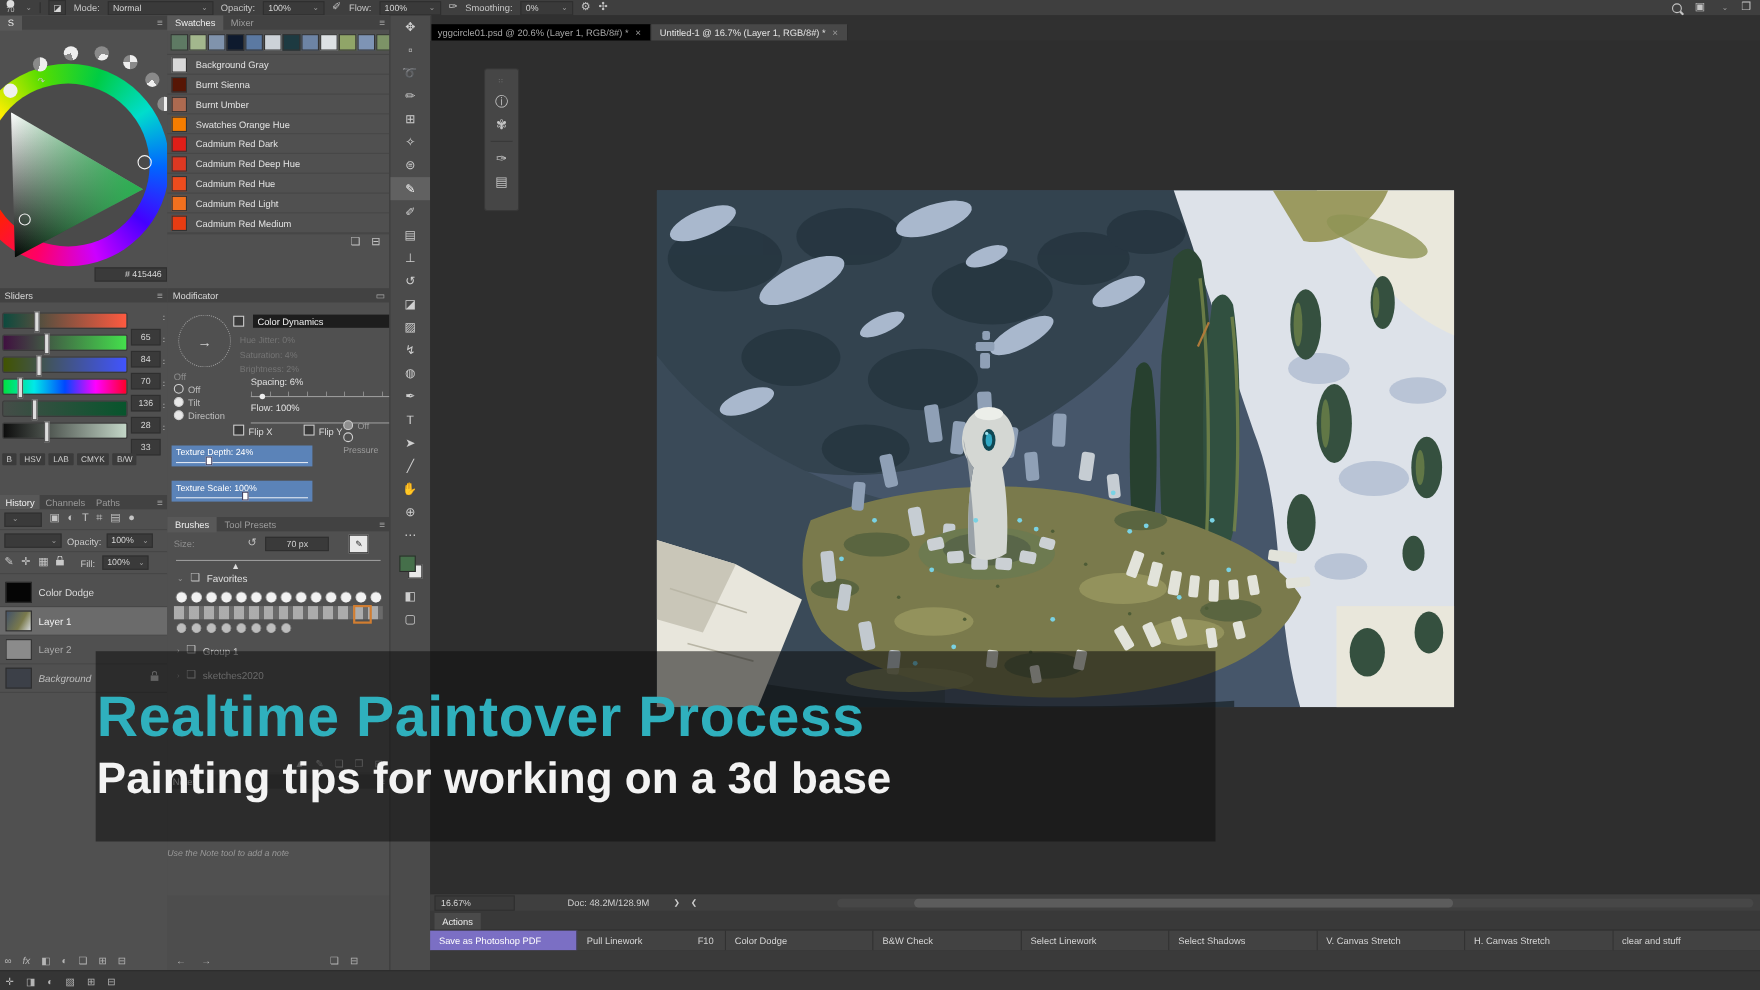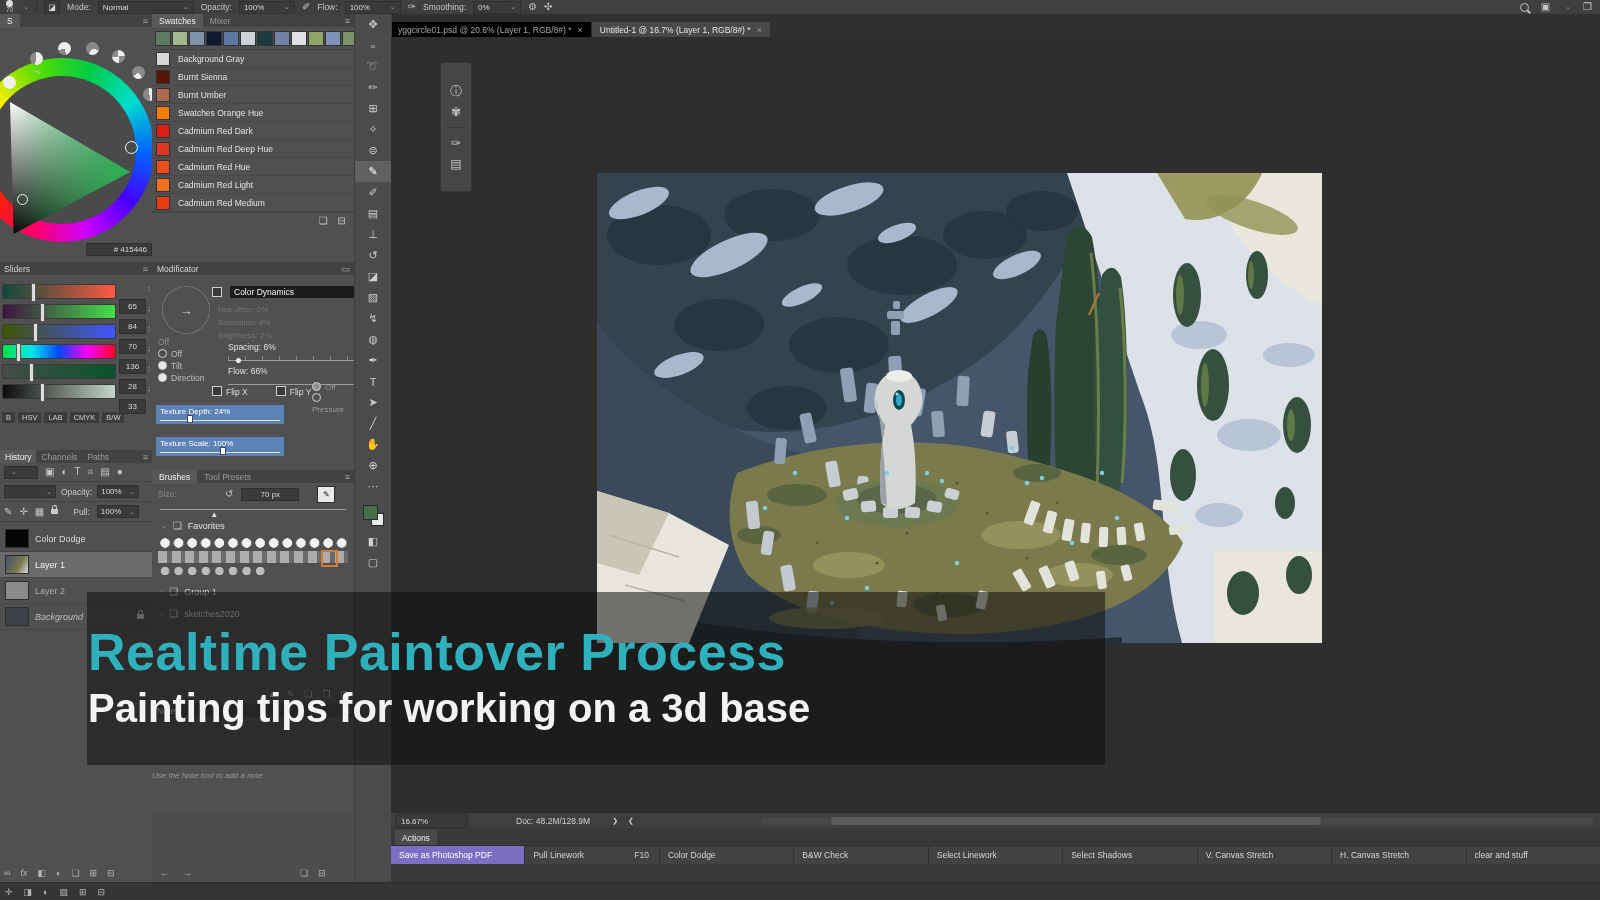--- a/index.html
+++ b/index.html
@@ -249,21 +249,21 @@
       <span class="field" style="width:34px;justify-content:space-between;padding:0 3px;">
         <span>100%</span>
           <span class="chev">⌄</span>
         </span>
     </div>
     <div class="row" style="height:19px;gap:7px;padding-left:4px;border-bottom:1px solid #454545;font-size:8.5px;">
       <span class="ico">✎</span>
       <span class="ico">✛</span>
       <span class="ico">▦</span>
       <span class="lockcss" style="margin:0;"></span>
-      <span style="margin-left:8px;">Pull:</span>
+      <span style="margin-left:8px;">Fill:</span>
       <span class="field" style="width:34px;justify-content:space-between;padding:0 3px;">
         <span>100%</span>
           <span class="chev">⌄</span>
         </span>
     </div>
     <div class="lrow" style="margin-top:4px;">
       <span class="lthumb" style="background:#050505;"></span>
         <span>Color Dodge</span>
     </div>
     <div class="lrow" style="background:#6b6b6b;color:#f2f2f2;">
@@ -376,21 +376,21 @@
       <div class="dim">Off</div>
       <div><span class="radio"></span><span>Off</span></div>
       <div><span class="radio on"></span><span>Tilt</span></div>
       <div><span class="radio on"></span><span>Direction</span></div>
     </div>
     <div class="abs" style="left:76px;top:80px;width:136px;">
       <div style="color:#e0e0e0;">Spacing: 6%</div>
       <div style="position:relative;height:8px;border-bottom:1px solid #9a9a9a;background-image:repeating-linear-gradient(90deg,#8a8a8a 0 1px,transparent 1px 17px);background-size:100% 4px;background-position:bottom;background-repeat:no-repeat;">
         <span style="position:absolute;left:6%;bottom:-3px;width:5px;height:5px;background:#eee;border-radius:50%;"></span>
         </div>
-      <div style="color:#e0e0e0;margin-top:5px;">Flow: 66%</div>
+      <div style="color:#e0e0e0;margin-top:5px;">Flow: 100%</div>
       <div style="position:relative;height:8px;border-bottom:1px solid #9a9a9a;">
         <span style="position:absolute;left:96%;bottom:-3px;width:5px;height:5px;background:#eee;border-radius:50%;"></span>
         </div>
     </div>
     <div class="abs row" style="left:60px;top:124px;gap:28px;color:#dcdcdc;">
       <span><span class="cbox"></span><span>Flip X</span></span>
       <span><span class="cbox"></span><span>Flip Y</span></span>
     </div>
     <div class="abs" style="left:160px;top:120px;color:#9a9a9a;font-size:8px;line-height:11px;">
       <div><span class="radio" style="background:#8f8f8f;"></span><span>Off</span></div>

